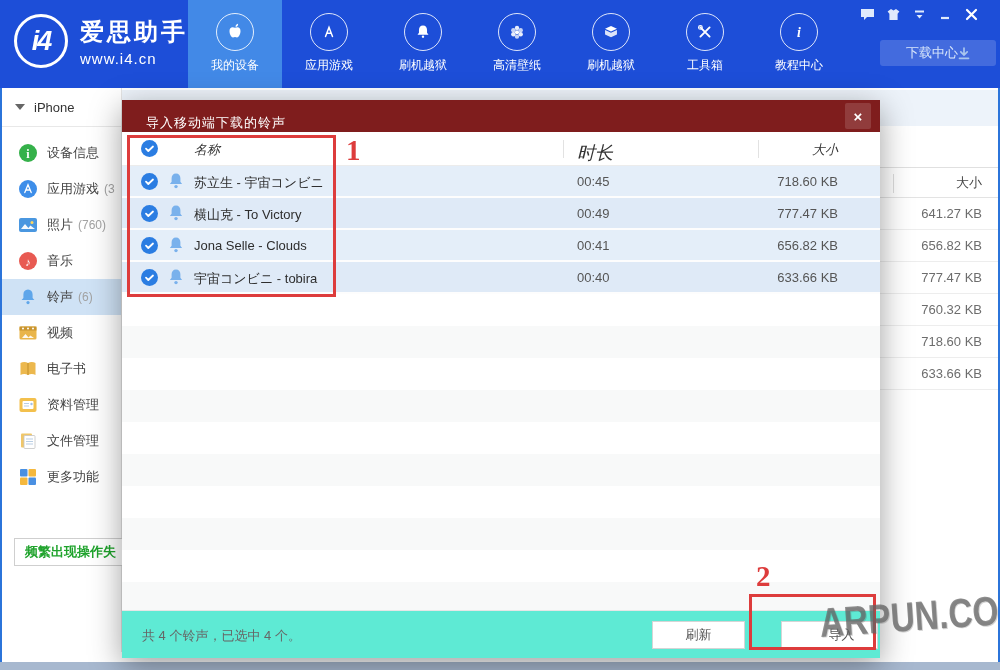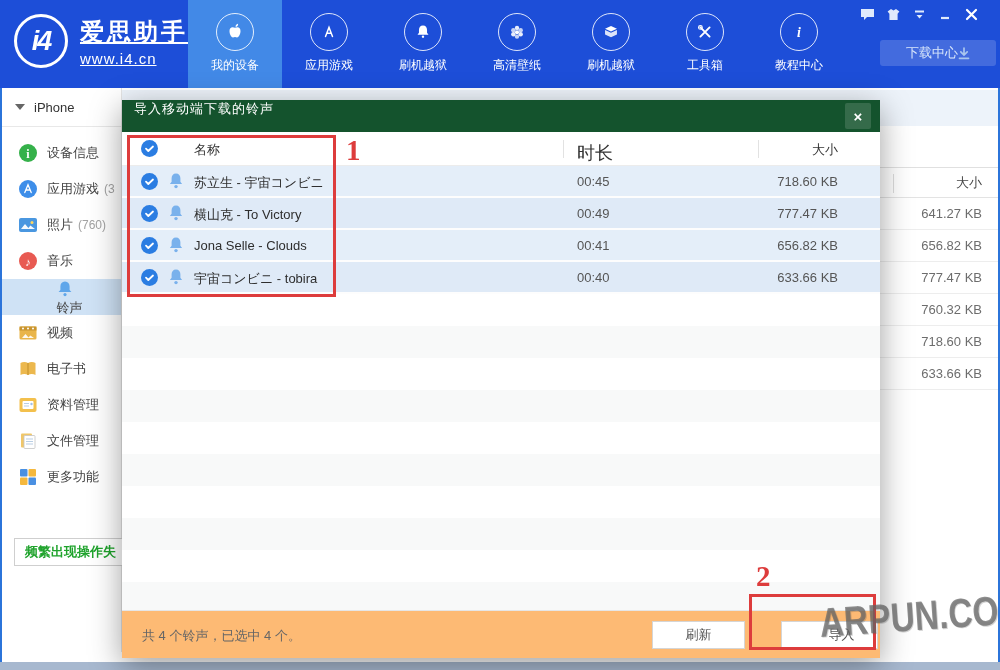--- a/index.html
+++ b/index.html
@@ -8,81 +8,81 @@
   .window { position:relative; width:1000px; height:670px; background:#fff; overflow:hidden; }
 
   
   .header { position:absolute; left:0; top:0; width:1000px; height:88px; background:#1d4ed8; }
   .side-border { position:absolute; width:2px; top:88px; bottom:8px; background:#2b74da; z-index:2; }
   .bottom-border { position:absolute; left:0; right:0; bottom:0; height:8px; background:#a7b8cf; z-index:2; }
 
   .logo-wrap { position:absolute; left:14px; top:14px; display:flex; align-items:center; }
   .logo-circle { width:54px; height:54px; border:3px solid #fff; border-radius:50%; display:flex; align-items:center; justify-content:center; }
   .logo-circle span { color:#fff; font-size:27px; font-weight:bold; font-style:italic; letter-spacing:-2px; }
-  .brand { margin-left:12px; color:#fff;text-decoration:underline; }
+  .brand { margin-left:12px; color:#fff; }
   .brand-title { font-size:24px; font-weight:bold; letter-spacing:3px; }
   .brand-url { font-size:15px; margin-top:2px; letter-spacing:1px; }
 
   .nav { position:absolute; left:188px; top:0; height:88px; display:flex; }
   .nav-item { width:94px; height:88px; display:flex; flex-direction:column; align-items:center; cursor:pointer; }
   .nav-item.active { background:#4289e7; }
   .nav-circle { margin-top:13px; width:38px; height:38px; border:1px solid rgba(255,255,255,.85); border-radius:50%; display:flex; align-items:center; justify-content:center; }
   .nav-label { margin-top:6px; color:#fff; font-size:12px; }
 
   .win-controls { position:absolute; right:20px; top:7px; display:flex; gap:9px; align-items:center; }
   .win-btn { width:17px; height:15px; display:flex; align-items:center; justify-content:center; cursor:pointer; }
 
   .dl-btn { position:absolute; left:880px; top:40px; width:116px; height:26px; background:rgba(255,255,255,.17); border-radius:3px; display:flex; align-items:center; justify-content:center; color:#d9e7fb; font-size:13px; cursor:pointer; }
 
   
   .sidebar { position:absolute; left:2px; top:88px; width:120px; bottom:18px; background:#fff; border-right:1px solid #e4e4e4; z-index:1; }
   .device-row { height:39px; display:flex; align-items:center; padding-left:13px; border-bottom:1px solid #e8e8e8; font-size:13px; color:#333; }
   .device-caret { width:0; height:0; border-left:5px solid transparent; border-right:5px solid transparent; border-top:6px solid #666; margin-right:9px; }
   .side-list { padding-top:8px; }
   .side-item { height:36px; display:flex; align-items:center; padding-left:16px; font-size:13px; color:#444; white-space:nowrap; overflow:hidden; cursor:pointer; }
-  .side-item.selected { background:#cfe2f5;flex-direction:column; }
+  .side-item.selected { background:#cfe2f5; }
   .side-ico { width:20px; height:20px; margin-right:9px; flex:0 0 20px; }
   .side-count { color:#a2a2a2; font-size:12px; margin-left:5px; }
 
   .alert-box { position:absolute; left:14px; top:538px; width:162px; height:28px; background:#fff; border:1px solid #cfcfcf; display:flex; align-items:center; padding-left:10px; z-index:1; }
   .alert-box span { color:#1fa32c; font-weight:bold; font-size:13px; white-space:nowrap; }
 
   
   .bg-toolbar { position:absolute; left:122px; right:2px; top:90px; height:36px; background:#edf3fa; }
   .bg-table { position:absolute; right:2px; top:167px; width:420px; }
   .bg-th { position:relative; height:31px; border-top:1px solid #e0e0e0; border-bottom:1px solid #e3e3e3; display:flex; align-items:center; justify-content:flex-end; padding-right:16px; font-size:13px; color:#444; }
   .bg-th .col-div { position:absolute; right:104px; top:6px; height:19px; border-left:1px solid #ddd; }
   .bg-row { height:32px; display:flex; align-items:center; justify-content:flex-end; padding-right:16px; font-size:13px; color:#6d6d6d; border-bottom:1px solid #ededed; }
 
   
   .dialog { position:absolute; left:122px; top:100px; width:758px; height:558px; background:#fff; box-shadow:0 8px 30px rgba(0,0,0,.38); z-index:10; }
-  .dlg-titlebar { position:relative; height:32px; background:#14532d; display:flex; align-items:flex-start; padding-left:12px; }
+  .dlg-titlebar { position:relative; height:32px; background:#7f1d1d; display:flex; align-items:flex-end; padding-left:24px; }
   .dlg-title { color:#fff; font-size:13px; letter-spacing:1px; }
   .dlg-close { position:absolute; right:9px; top:3px; width:26px; height:26px; background:rgba(255,255,255,.14); border-radius:2px; display:flex; align-items:center; justify-content:center; color:#fff; font-size:15px; font-weight:bold; cursor:pointer; }
 
-  .dlg-header { position:relative; height:34px; background:#fff; border-bottom:1px solid #ececec; }
+  .dlg-header { position:relative; height:34px; background:#fff; border-bottom:1px solid #ececec;font-style:italic; }
   .dlg-header .hchk { position:absolute; left:19px; top:8px; }
   .dlg-header .hname { position:absolute; left:72px; top:9px; font-size:13px; color:#333; }
   .dlg-header .hdur  { position:absolute; left:455px; top:9px; font-size:18px; color:#333; }
   .dlg-header .hsize { position:absolute; right:42px; top:9px; font-size:13px; color:#333; }
   .dlg-header .vdiv1 { position:absolute; left:441px; top:8px; height:18px; border-left:1px solid #e2e2e2; }
   .dlg-header .vdiv2 { position:absolute; left:636px; top:8px; height:18px; border-left:1px solid #e2e2e2; }
 
   .dlg-row { position:relative; height:32px; background:#e4eef9; border-bottom:2px solid #fdfdfd; cursor:pointer; }
   .dlg-row:nth-child(even){ background:#dfeaf7; }
   .dlg-row .rchk { position:absolute; left:19px; top:7px; }
   .dlg-row .rbell { position:absolute; left:45px; top:6px; }
   .dlg-row .rname { position:absolute; left:72px; top:8px; font-size:13px; color:#2e2e2e; }
   .dlg-row .rdur  { position:absolute; left:455px; top:8px; font-size:13px; color:#555; }
   .dlg-row .rsize { position:absolute; right:42px; top:8px; font-size:13px; color:#555; }
 
   .dlg-zebra { position:absolute; left:0; right:0; top:194px; bottom:48px;
     background:repeating-linear-gradient(to bottom,#ffffff 0 32px,#f8f9f9 32px 64px); }
 
-  .dlg-footer { position:absolute; left:0; right:0; bottom:0; height:48px; background:#fdba74; border-top:1px solid #e6e6e6; }
+  .dlg-footer { position:absolute; left:0; right:0; bottom:0; height:48px; background:#5eead4; border-top:1px solid #e6e6e6; }
   .dlg-summary { position:absolute; left:20px; top:16px; font-size:13px; color:#666; }
   .dlg-btn { position:absolute; top:10px; height:28px; background:#fff; border:1px solid #d5d5d5; font-size:13px; color:#555; display:flex; align-items:center; justify-content:center; cursor:pointer; font-family:Liberation Sans, sans-serif; }
   .btn-refresh { right:135px; width:93px; }
   .btn-import  { right:2px;  width:97px;padding-left:24px; }
 
   
   .anno-box { position:absolute; border:3px solid #dd3c3c; z-index:20; pointer-events:none; }
   .anno1 { left:127px; top:135px; width:209px; height:162px; }
   .anno2 { left:749px; top:594px; width:127px; height:56px; }
   .anno-num { position:absolute; color:#dd3c3c; font-family:"Liberation Serif","DejaVu Serif",serif; font-size:29px; font-weight:bold; z-index:20; pointer-events:none; }

